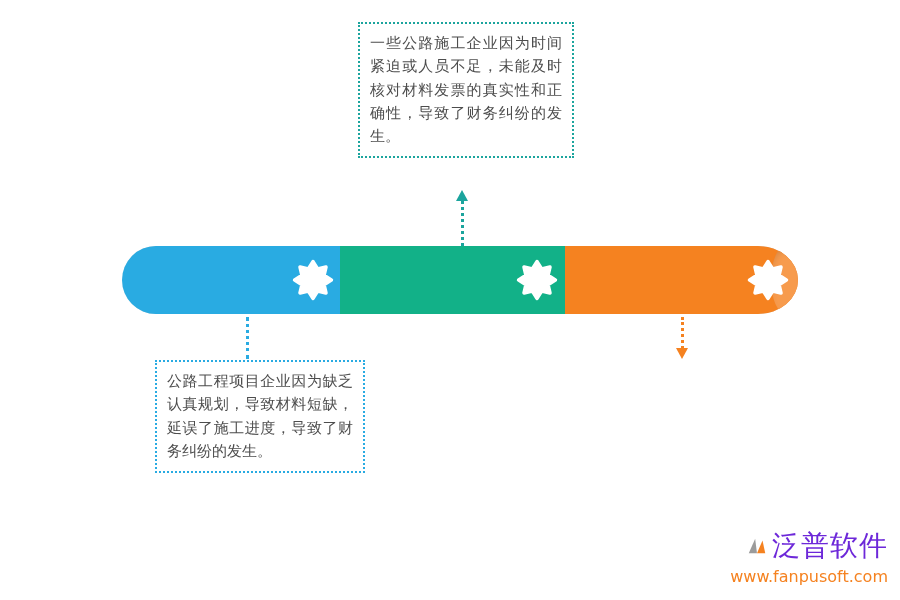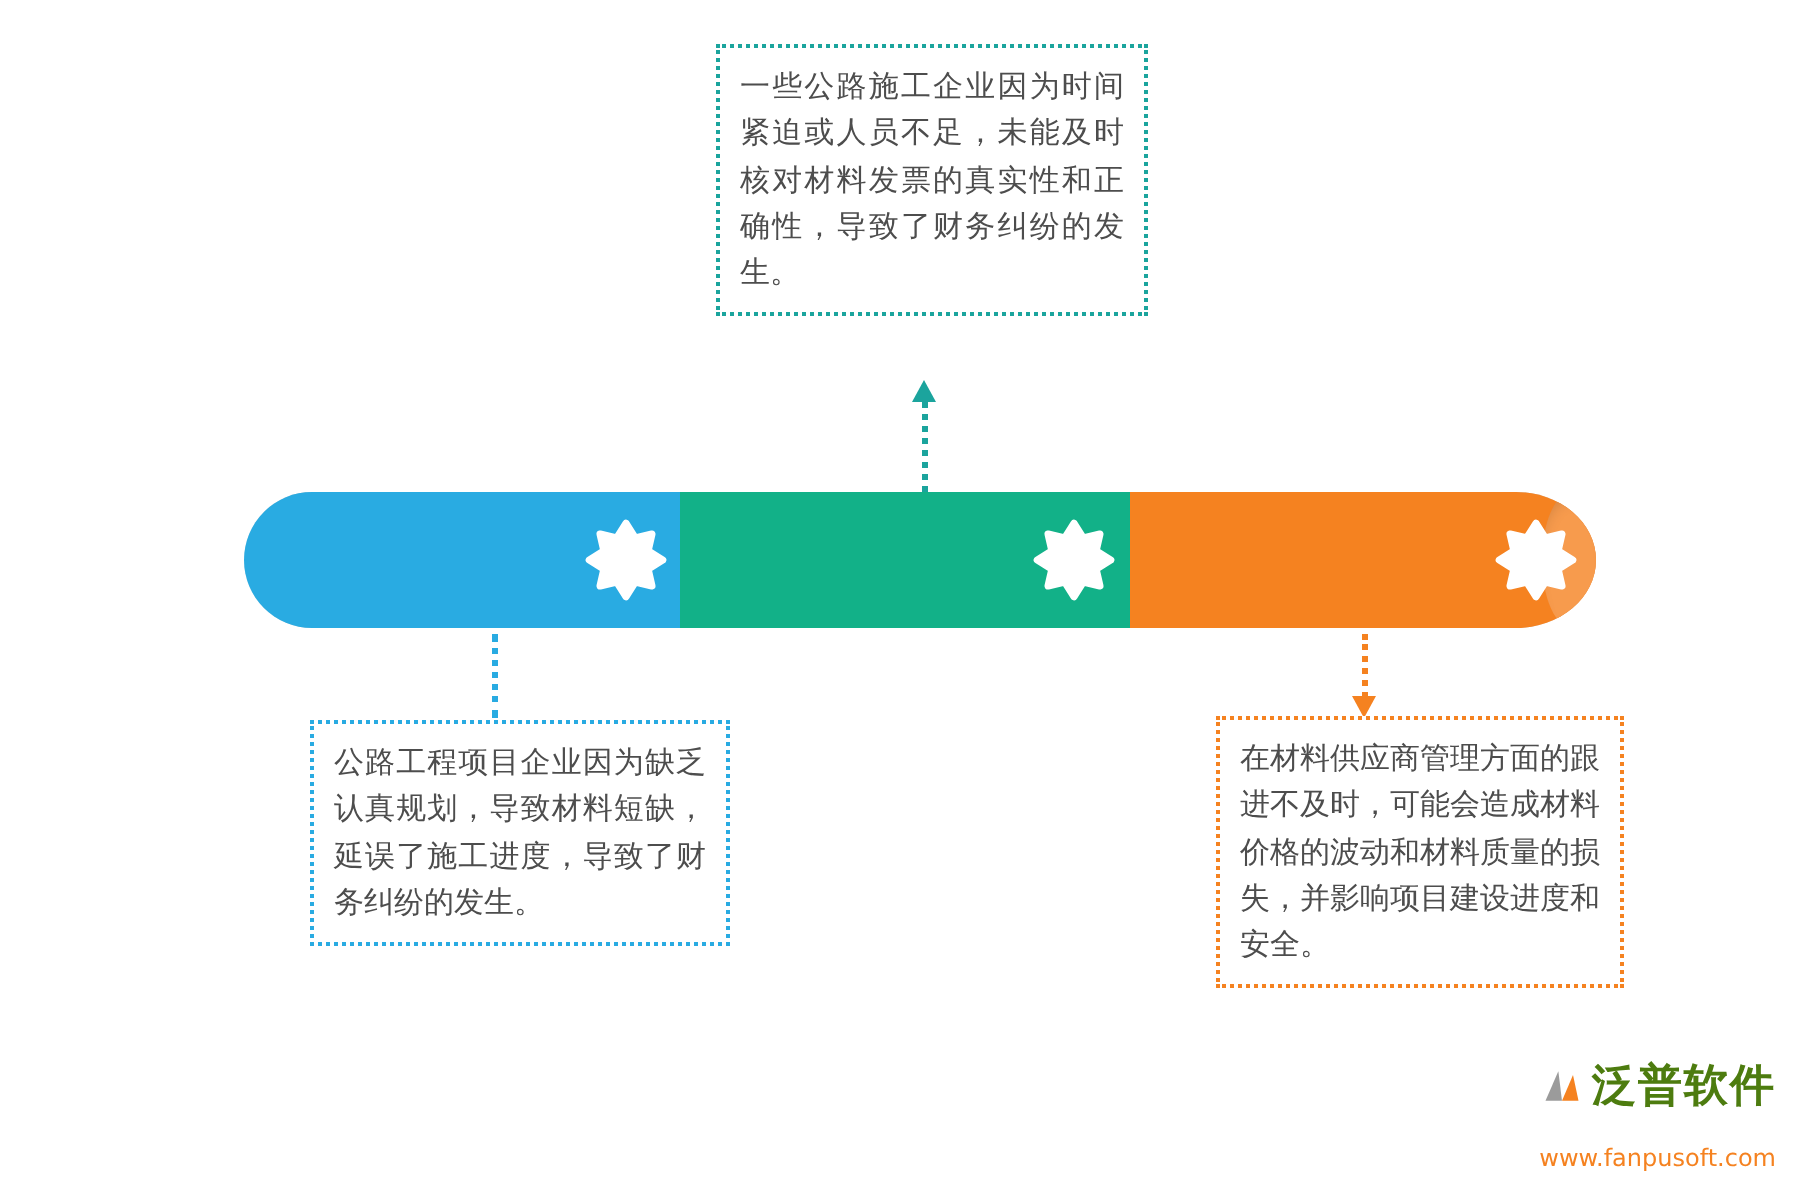--- a/index.html
+++ b/index.html
@@ -130,29 +130,29 @@
     bottom: 14px;
     text-align: right;
   }
   .brand-row {
     display: flex;
     align-items: center;
     justify-content: flex-end;
     gap: 4px;
   }
   .brand-name {
-    color: #4d7c0f;
-    font-size: 22px;
-    font-weight: bold;
+    color: #6d28d9;
+    font-size: 28px;
+    font-weight: normal;
     letter-spacing: 1px;
   }
   .brand-url {
     color: #f58220;
-    font-size: 12px;
-    margin-top: 14px;
+    font-size: 16px;
+    margin-top: 2px;
   }
 </style>
 </head>
 <body>
 
 <div class="stage">
 
   <div class="callout callout-top">
     <span>一些公路施工企业因为时间紧迫或人员不足，未能及时核对材料发票的真实性和正确性，导致了财务纠纷的发生。</span>
   </div>
@@ -179,23 +179,20 @@
 
   <div class="connector conn-blue"></div>
 
   <div class="callout callout-bl">
     <span>公路工程项目企业因为缺乏认真规划，导致材料短缺，延误了施工进度，导致了财务纠纷的发生。</span>
   </div>
 
   <div class="connector conn-orange"></div>
   <div class="arrow arrow-down-orange"></div>
 
-  <div class="callout callout-br">
-    <span>在材料供应商管理方面的跟进不及时，可能会造成材料价格的波动和材料质量的损失，并影响项目建设进度和安全。</span>
-  </div>
 
   <div class="brand">
     <div class="brand-row">
       <svg width="22" height="22" viewBox="0 0 24 24">
         <polygon points="3,20 10,4 12,20" fill="#9b9b9b"></polygon>
         <polygon points="12,20 18,6 21,20" fill="#f58220"></polygon>
       </svg>
       <span class="brand-name">泛普软件</span>
     </div>
     <div class="brand-url">www.fanpusoft.com</div>

